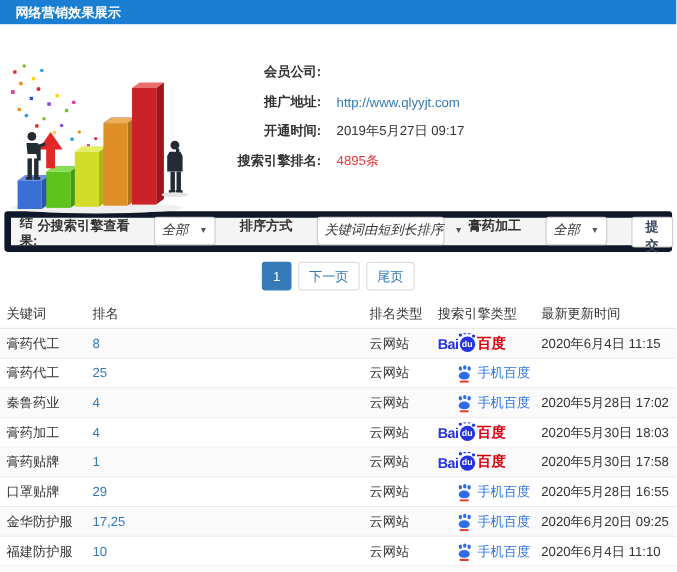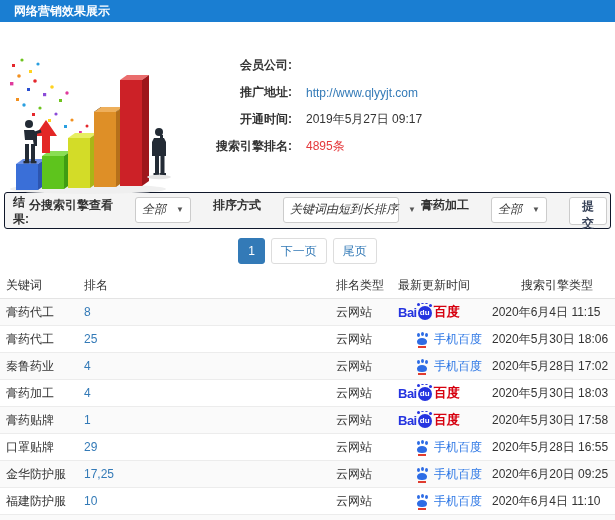--- a/index.html
+++ b/index.html
@@ -14,21 +14,21 @@
   .top-section { height:170px; display:flex; padding-top:22px; }
   .illustration { width:172px; height:152px; margin-left:2px; flex:0 0 auto; }
   .info-panel { padding-top:8px; flex:1; }
   .info-row { height:27px; display:flex; align-items:center; }
   .info-label { width:118px; text-align:right; font-weight:bold; color:#333; }
   .info-value { margin-left:14px; color:#333; text-decoration:none; }
   .info-value.link { color:#337ab7; cursor:pointer; }
   .info-value.highlight { color:#e4393c; }
 
   
-  .filter-bar { margin:0 4px; height:37px; background:#f4f4f4; border:1px solid #0f172a;
+  .filter-bar { margin:0 4px; height:37px; background:#f4f4f4; border:6px solid #0f172a;
     border-radius:3px; display:flex; align-items:center; padding:0 8px; }
   .result-label { font-weight:bold; }
   .filter-controls { margin-left:auto; display:flex; gap:22px; }
   .filter-label { font-weight:bold; white-space:nowrap; }
   .select-box { height:26px; background:#fff; border:1px solid #ccc; border-radius:3px;
     display:inline-flex; align-items:center; padding:0 6px; color:#333; cursor:pointer; white-space:nowrap;font-style:italic; }
   .select-box .caret { margin-left:10px; font-size:8px; color:#555; }
   .sel-engine { width:62px; justify-content:space-between; }
   .sel-sort { width:116px; justify-content:space-between; }
   .sel-article { width:56px; justify-content:space-between; }
@@ -218,22 +218,22 @@
   <a class="page-btn active">1</a>
   <a class="page-btn">下一页</a>
   <a class="page-btn">尾页</a>
 </div>
 
 <div class="rtable">
   <div class="thead">
     <span class="cell c-kw">关键词</span>
     <span class="cell c-rank">排名</span>
     <span class="cell c-type">排名类型</span>
+    <span class="cell c-engine">搜索引擎类型</span>
     <span class="cell c-time">最新更新时间</span>
-    <span class="cell c-engine">搜索引擎类型</span>
   </div>
   <div id="table-body">
       <div class="trow">
         <span class="cell c-kw">膏药代工</span>
         <span class="cell c-rank rank-link">8</span>
         <span class="cell c-type">云网站</span>
         <span class="cell c-engine">
           <span class="engine-wrap">
             <span class="bd-bai">Bai</span>
             <span class="bd-paw">du</span>
@@ -247,21 +247,20 @@
         <span class="cell c-rank rank-link">25</span>
         <span class="cell c-type">云网站</span>
         <span class="cell c-engine">
           <span class="engine-wrap mobile-wrap">
             <span class="mb-icon">
               <i class="mb-underline"></i>
             </span>
             <span class="mb-label">手机百度</span>
           </span>
         </span>
-        <span class="cell c-time">2020年5月30日 18:06</span>
       </div>
       <div class="trow">
         <span class="cell c-kw">秦鲁药业</span>
         <span class="cell c-rank rank-link">4</span>
         <span class="cell c-type">云网站</span>
         <span class="cell c-engine">
           <span class="engine-wrap mobile-wrap">
             <span class="mb-icon">
               <i class="mb-underline"></i>
             </span>

